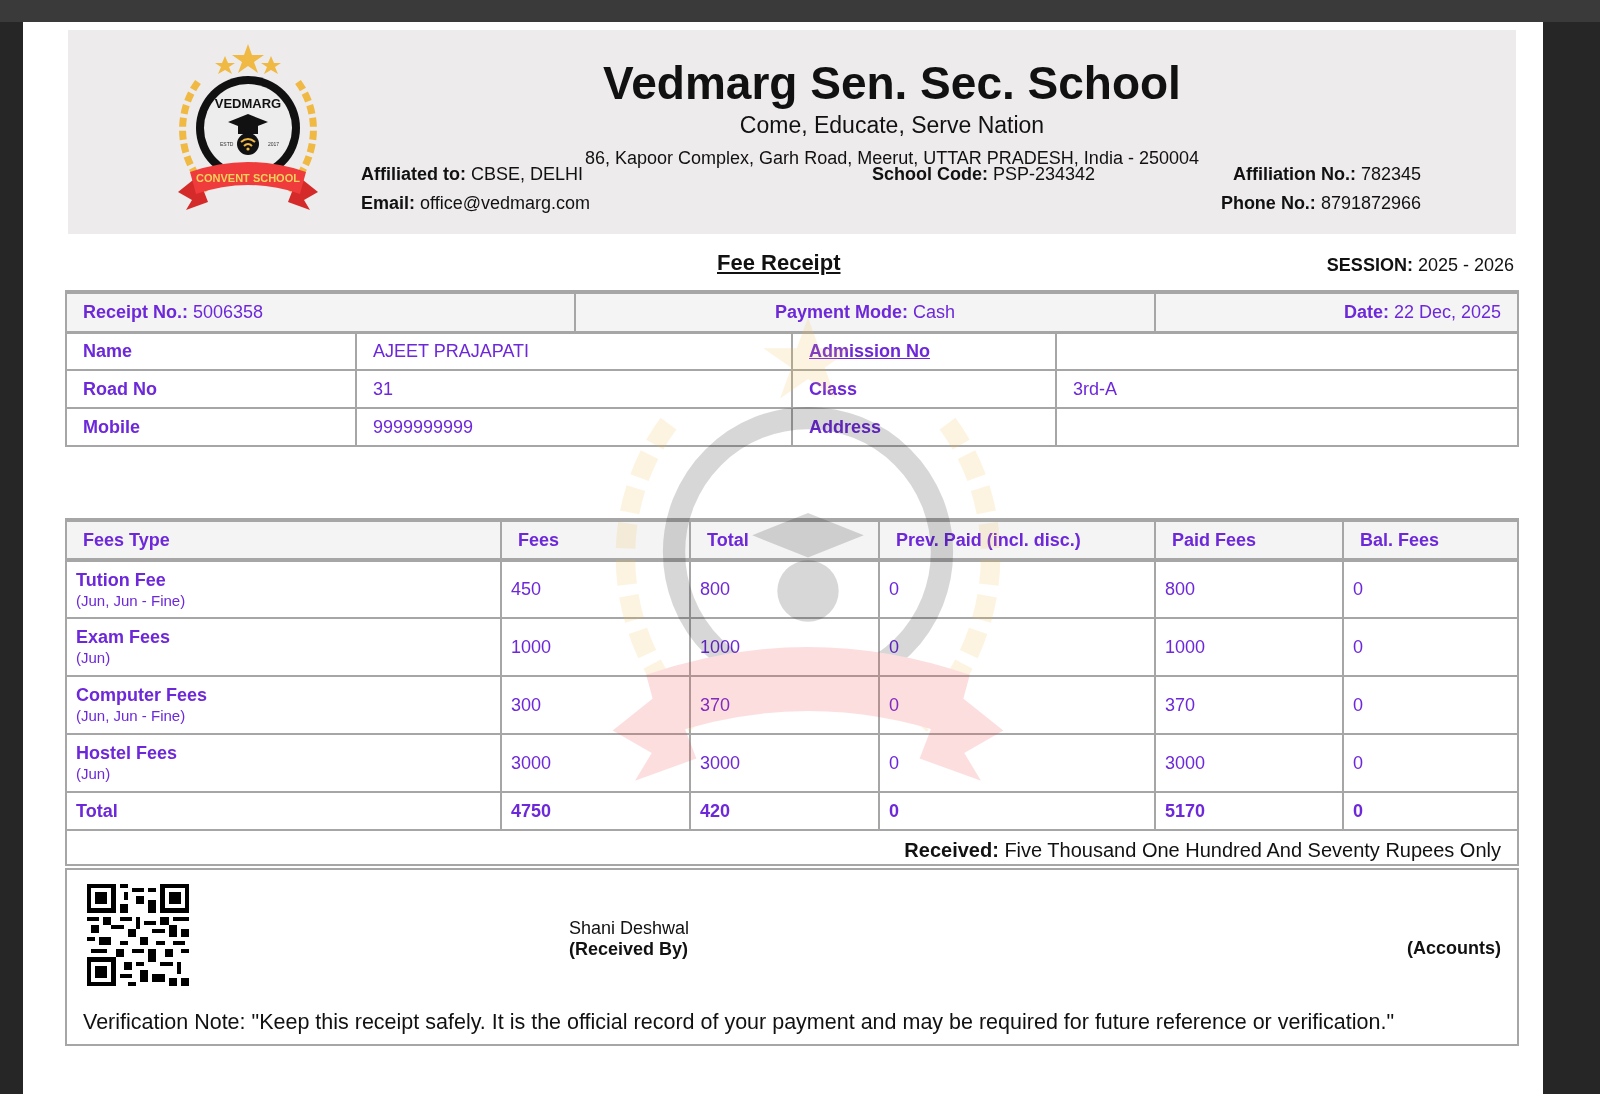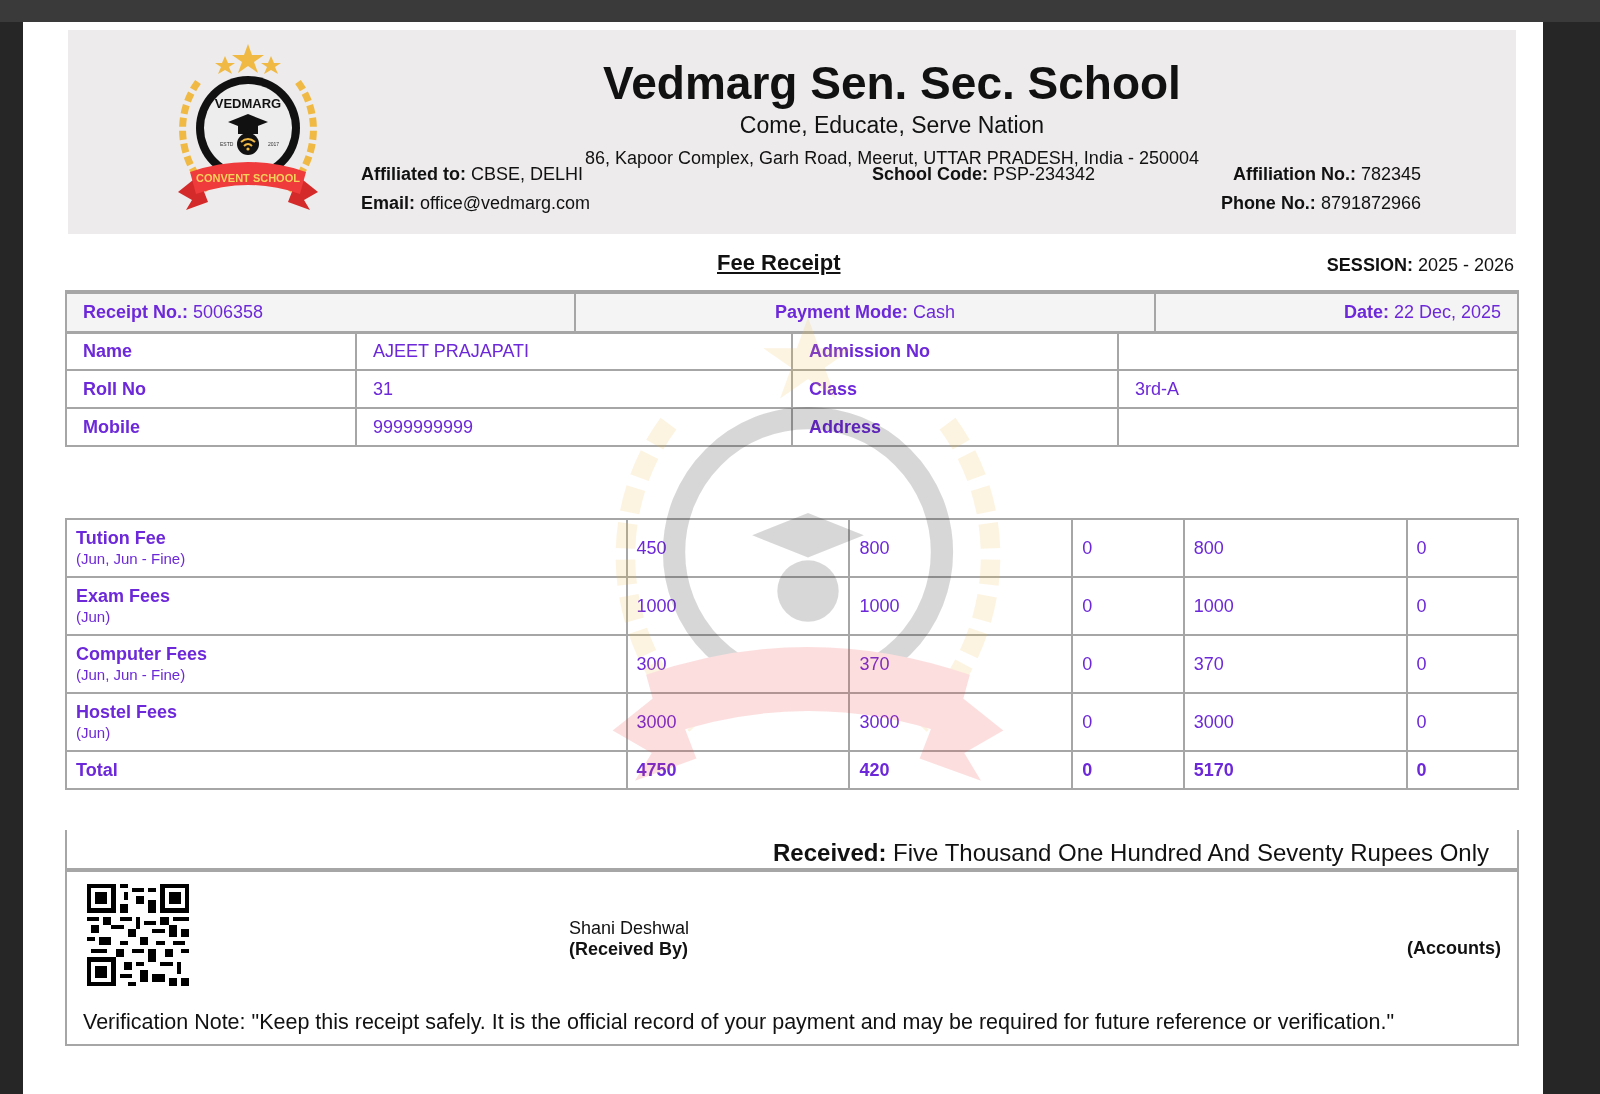--- a/index.html
+++ b/index.html
@@ -77,21 +77,21 @@
   .student-table td { height: 38px; padding: 0 16px; }
   .lbl { font-weight: bold; }
 
   .fees-table { position: absolute; left: 42px; top: 496px; width: 1454px; }
   .fees-table th { background: #f4f4f4; font-weight: bold; height: 40px; padding: 0 16px; border-top: 4px solid #a6a6a6; border-bottom: 4px solid #a6a6a6; }
   .fees-table td { height: 58px; padding: 0 9px; vertical-align: middle; }
   .fees-table tr.total-row td { height: 38px; font-weight: bold; }
   .fee-name { font-weight: bold; display: block; line-height: 22px; }
   .fee-period { font-size: 15px; display: block; line-height: 20px; }
 
-  .received-row { position: absolute; left: 42px; top: 808px; width: 1454px; height: 42px; border: 2px solid #a6a6a6; border-top: none; text-align: right; padding: 9px 28px 0 0; font-size: 24px; }
+  .received-row { position: absolute; left: 42px; top: 808px; width: 1454px; height: 36px; border: 2px solid #a6a6a6; border-top: none; text-align: right; padding: 9px 16px 0 0; font-size: 20px; }
   .footer-box { position: absolute; left: 42px; top: 846px; width: 1454px; height: 178px; border: 2px solid #a6a6a6; }
   .qr { position: absolute; left: 20px; top: 14px; width: 102px; height: 102px; }
   .receiver { position: absolute; left: 502px; top: 48px; font-size: 18px; line-height: 21px; }
   .receiver .role { font-weight: bold; }
   .accounts { position: absolute; right: 16px; top: 68px; font-size: 18px; font-weight: bold; }
   .verification { position: absolute; left: 16px; top: 140px; font-size: 21.5px; color: #111; white-space: nowrap; }
 </style>
 </head>
 <body>
 
@@ -176,40 +176,48 @@
       <td style="text-align:right;"><b>Date:</b> <span>22 Dec, 2025</span></td>
     </tr>
   </tbody>
     </table>
 
   <table class="student-table">
     <tbody>
         <tr>
       <td class="lbl" style="width:290px;">Name</td>
       <td style="width:436px;">AJEET PRAJAPATI</td>
-      <td class="lbl" style="width:326px;">Admission No</td>
+      <td class="lbl" style="width:264px;text-decoration:underline;">Admission No</td>
       <td></td>
     </tr>
     <tr>
-      <td class="lbl">Roll No</td>
+      <td class="lbl">Road No</td>
       <td>31</td>
       <td class="lbl">Class</td>
       <td>3rd-A</td>
     </tr>
     <tr>
       <td class="lbl">Mobile</td>
       <td>9999999999</td>
       <td class="lbl">Address</td>
       <td></td>
     </tr>
   </tbody>
     </table>
 
   <table class="fees-table">
     <tbody>
+        <tr>
+      <th style="width:435px;">Fees Type</th>
+      <th style="width:189px;">Fees</th>
+      <th style="width:189px;">Total</th>
+      <th style="width:276px;">Prev. Paid (incl. disc.)</th>
+      <th style="width:188px;">Paid Fees</th>
+      <th>Bal. Fees</th>
+    </tr>
     <tr>
       <td>
             <span class="fee-name">Tution Fee</span>
             <span class="fee-period">(Jun, Jun - Fine)</span>
           </td>
       <td>450</td>
       <td>800</td>
       <td>0</td>
       <td>800</td>
       <td>0</td>

